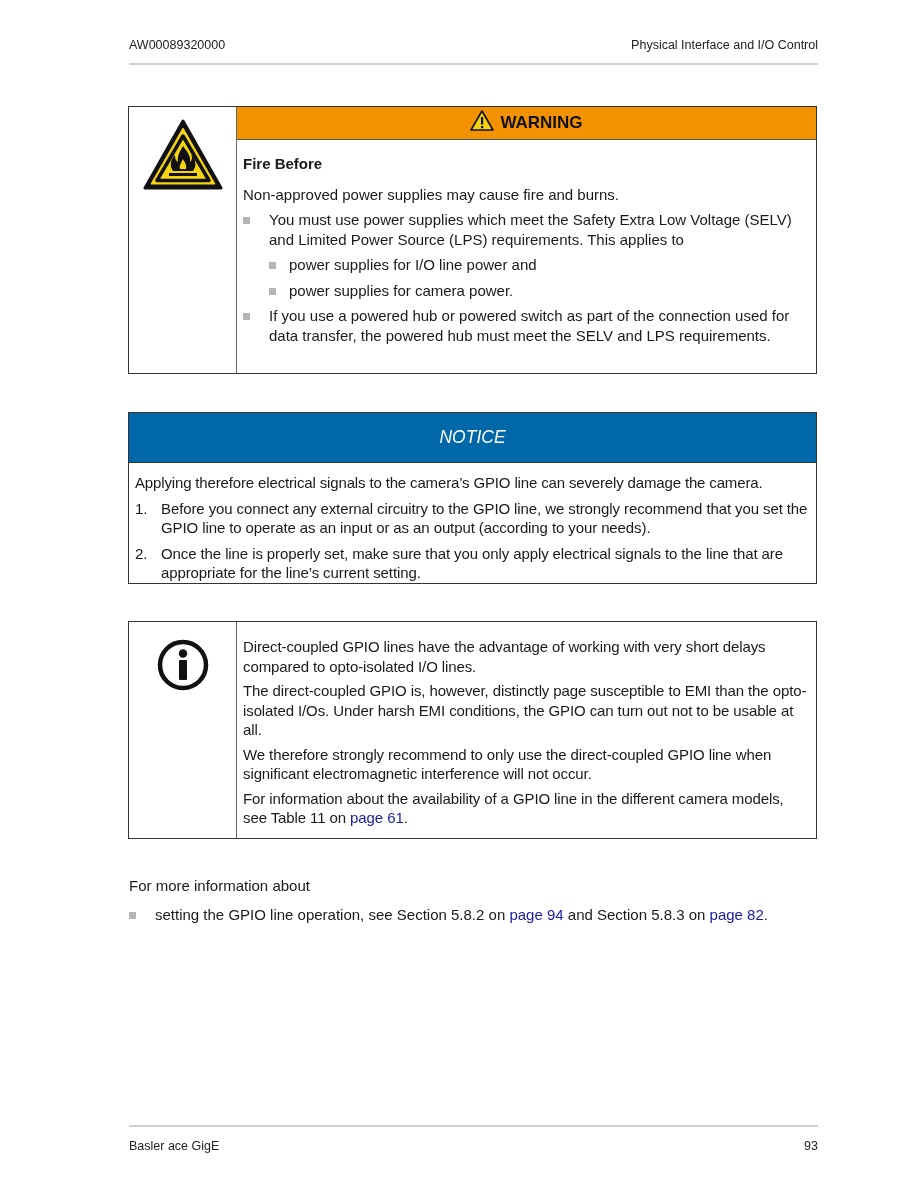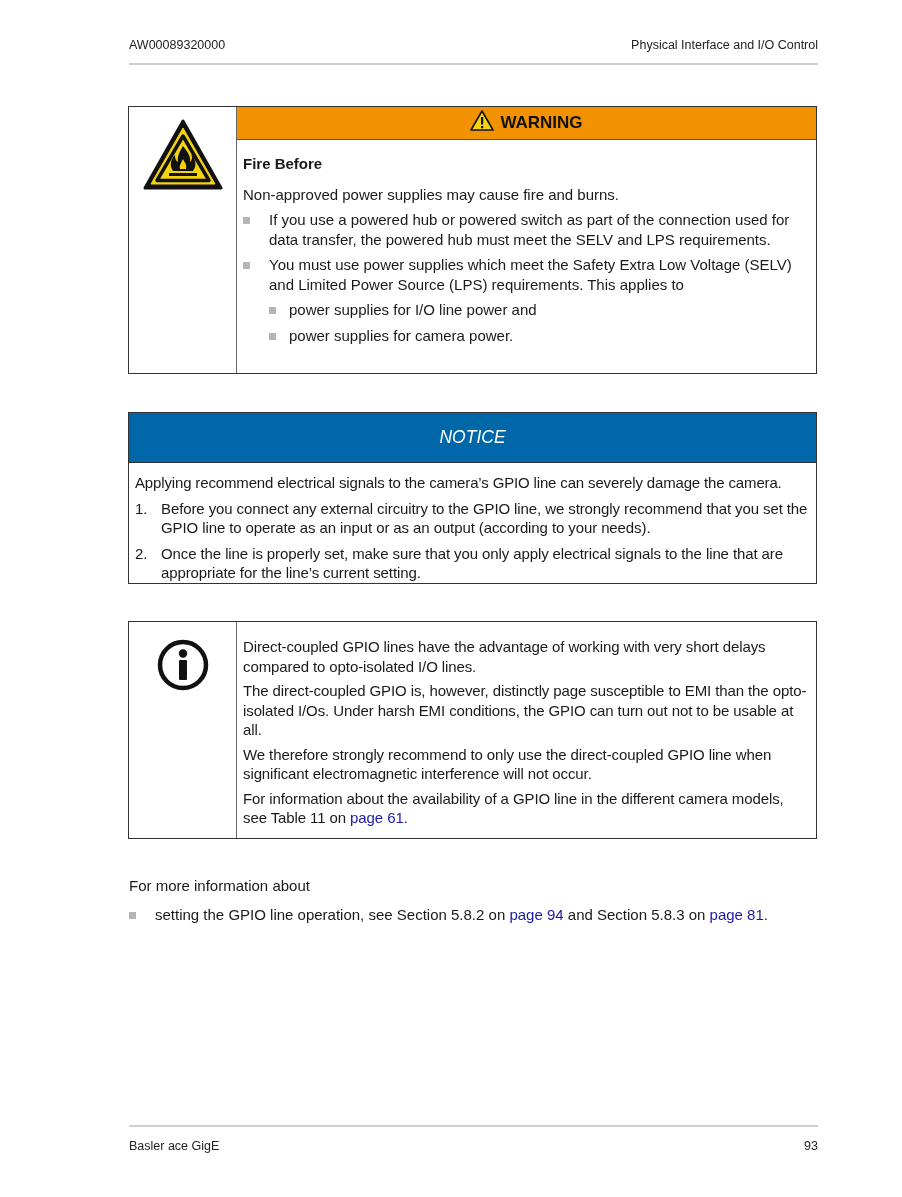--- a/index.html
+++ b/index.html
@@ -130,48 +130,48 @@
           <path d="M12 1 L23 20 L1 20 Z" fill="#f5d40f" stroke="#111" stroke-width="1.6" stroke-linejoin="round"></path>
           <rect x="11" y="7" width="2.2" height="7.5" fill="#111"></rect>
           <rect x="11" y="16" width="2.2" height="2.2" fill="#111"></rect>
         </svg>
       </span>
       <span>WARNING</span>
     </div>
     <div class="warning-content">
       <div class="warning-title">Fire Before</div>
       <div class="warning-intro">Non-approved power supplies may cause fire and burns.</div>
-      <div class="bullet-item">
-        <span class="sq"></span>
-        <span>If you use a powered hub or powered switch as part of the connection used for data transfer, the powered hub must meet the SELV and LPS requirements.</span>
-      </div>
       <div class="bullet-item">
         <span class="sq"></span>
         <span>You must use power supplies which meet the Safety Extra Low Voltage (SELV) and Limited Power Source (LPS) requirements. This applies to</span>
         <div class="sub-list">
           <div class="sub-bullet">
             <span class="sq"></span>
             <span>power supplies for I/O line power and</span>
           </div>
           <div class="sub-bullet">
             <span class="sq"></span>
             <span>power supplies for camera power.</span>
           </div>
         </div>
       </div>
+      <div class="bullet-item">
+        <span class="sq"></span>
+        <span>If you use a powered hub or powered switch as part of the connection used for data transfer, the powered hub must meet the SELV and LPS requirements.</span>
+      </div>
     </div>
   </div>
 </div>
 
 <div class="notice-box">
   <div class="notice-banner">
     <span>NOTICE</span>
   </div>
   <div class="notice-content">
-    <div class="notice-intro">Applying recommend electrical signals to the camera’s GPIO line can severely damage the camera.</div>
+    <div class="notice-intro">Applying therefore electrical signals to the camera’s GPIO line can severely damage the camera.</div>
     <div class="num-item">
       <span class="num">1.</span>
       <span>Before you connect any external circuitry to the GPIO line, we strongly recommend that you set the GPIO line to operate as an input or as an output (according to your needs).</span>
     </div>
     <div class="num-item">
       <span class="num">2.</span>
       <span>Once the line is properly set, make sure that you only apply electrical signals to the line that are appropriate for the line’s current setting.</span>
     </div>
   </div>
 </div>
@@ -193,21 +193,21 @@
     <div class="info-para">
       <span>For information about the availability of a GPIO line in the different camera models, see Table 11 on </span><a class="link">page 61</a><span>.</span>
     </div>
   </div>
 </div>
 
 <div class="more-info">
   <div class="more-intro">For more information about</div>
   <div class="more-item">
     <span class="sq"></span>
-    <span>setting the GPIO line operation, see Section 5.8.2 on </span><a class="link">page 94</a><span> and Section 5.8.3 on </span><a class="link">page 81</a><span>.</span>
+    <span>setting the GPIO line operation, see Section 5.8.2 on </span><a class="link">page 94</a><span> and Section 5.8.3 on </span><a class="link">page 82</a><span>.</span>
   </div>
 </div>
 
 <div class="footer-rule"></div>
 <div class="page-footer">
   <span>Basler ace GigE</span>
   <span>93</span>
 </div>
 
 </body></html>

